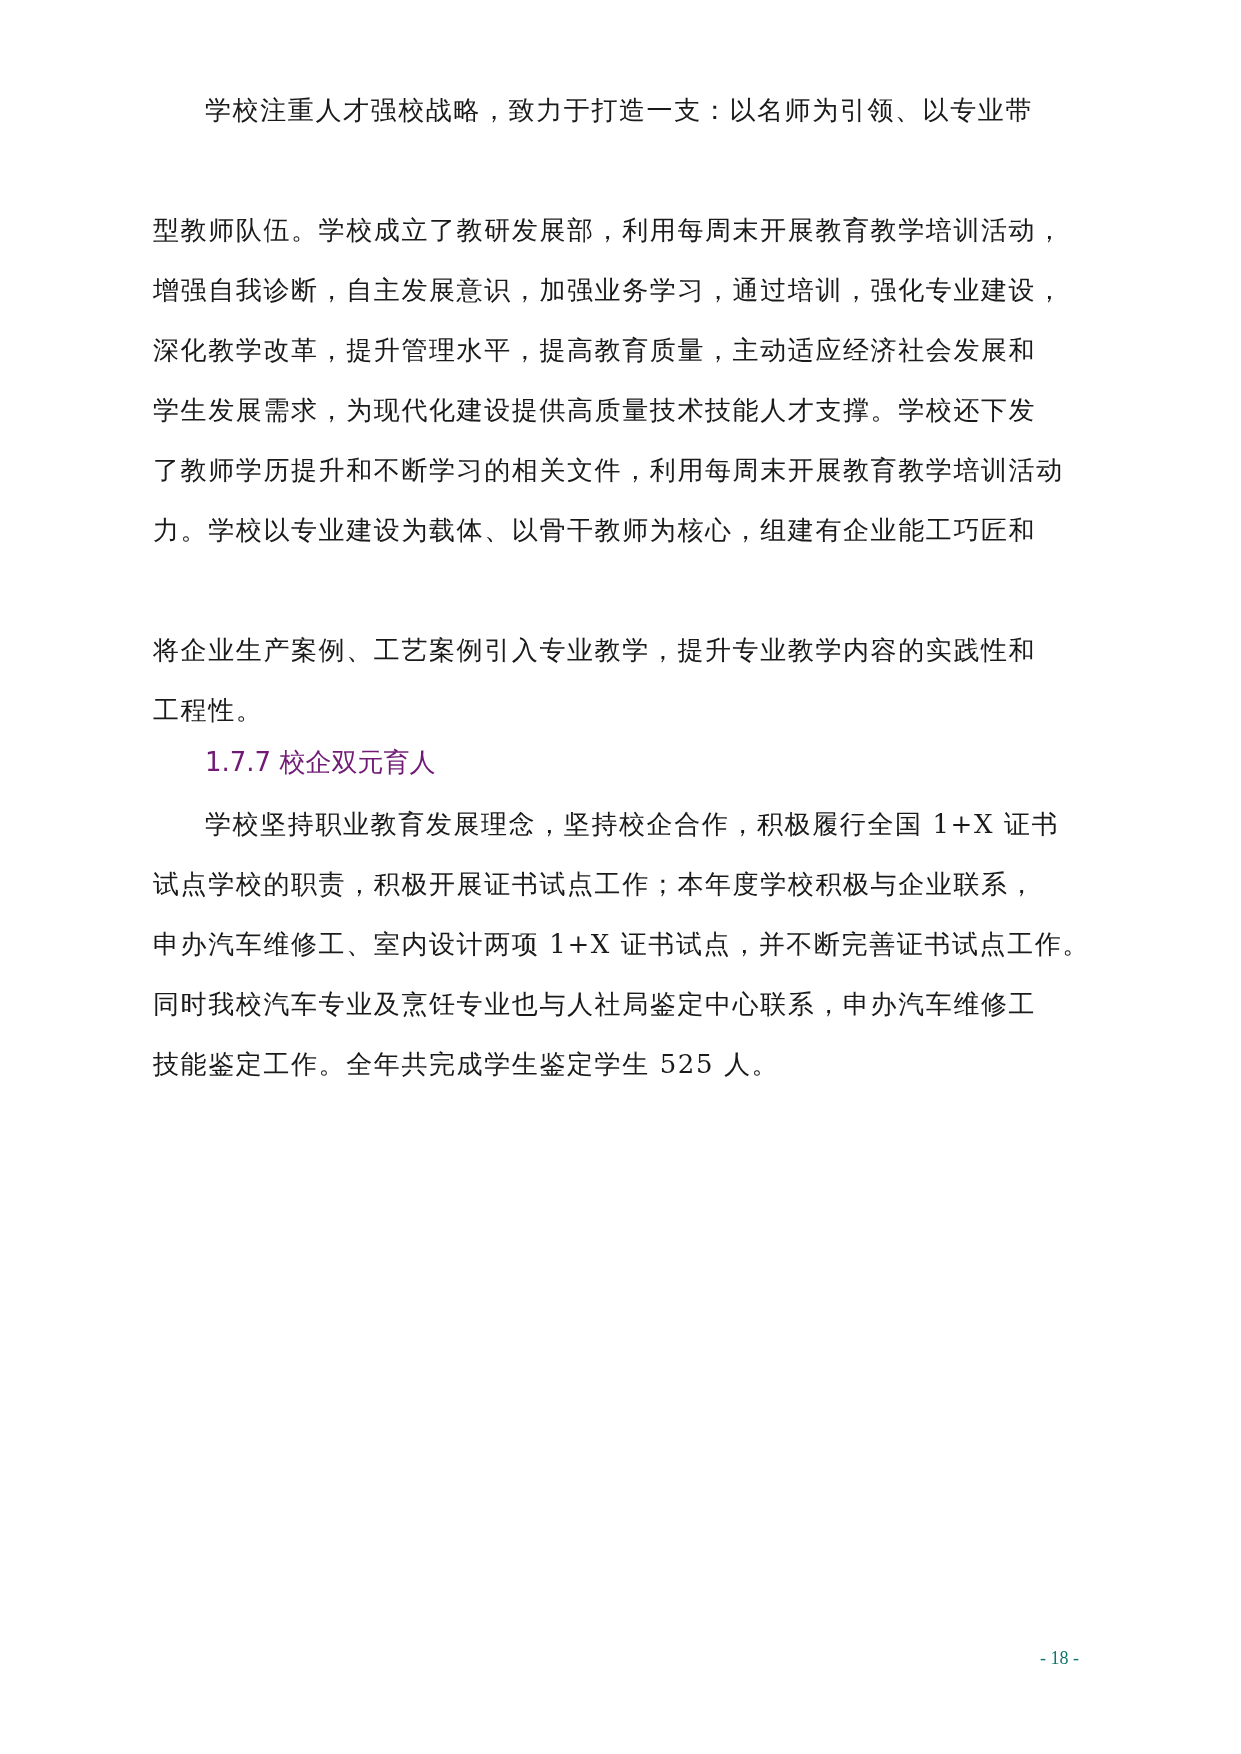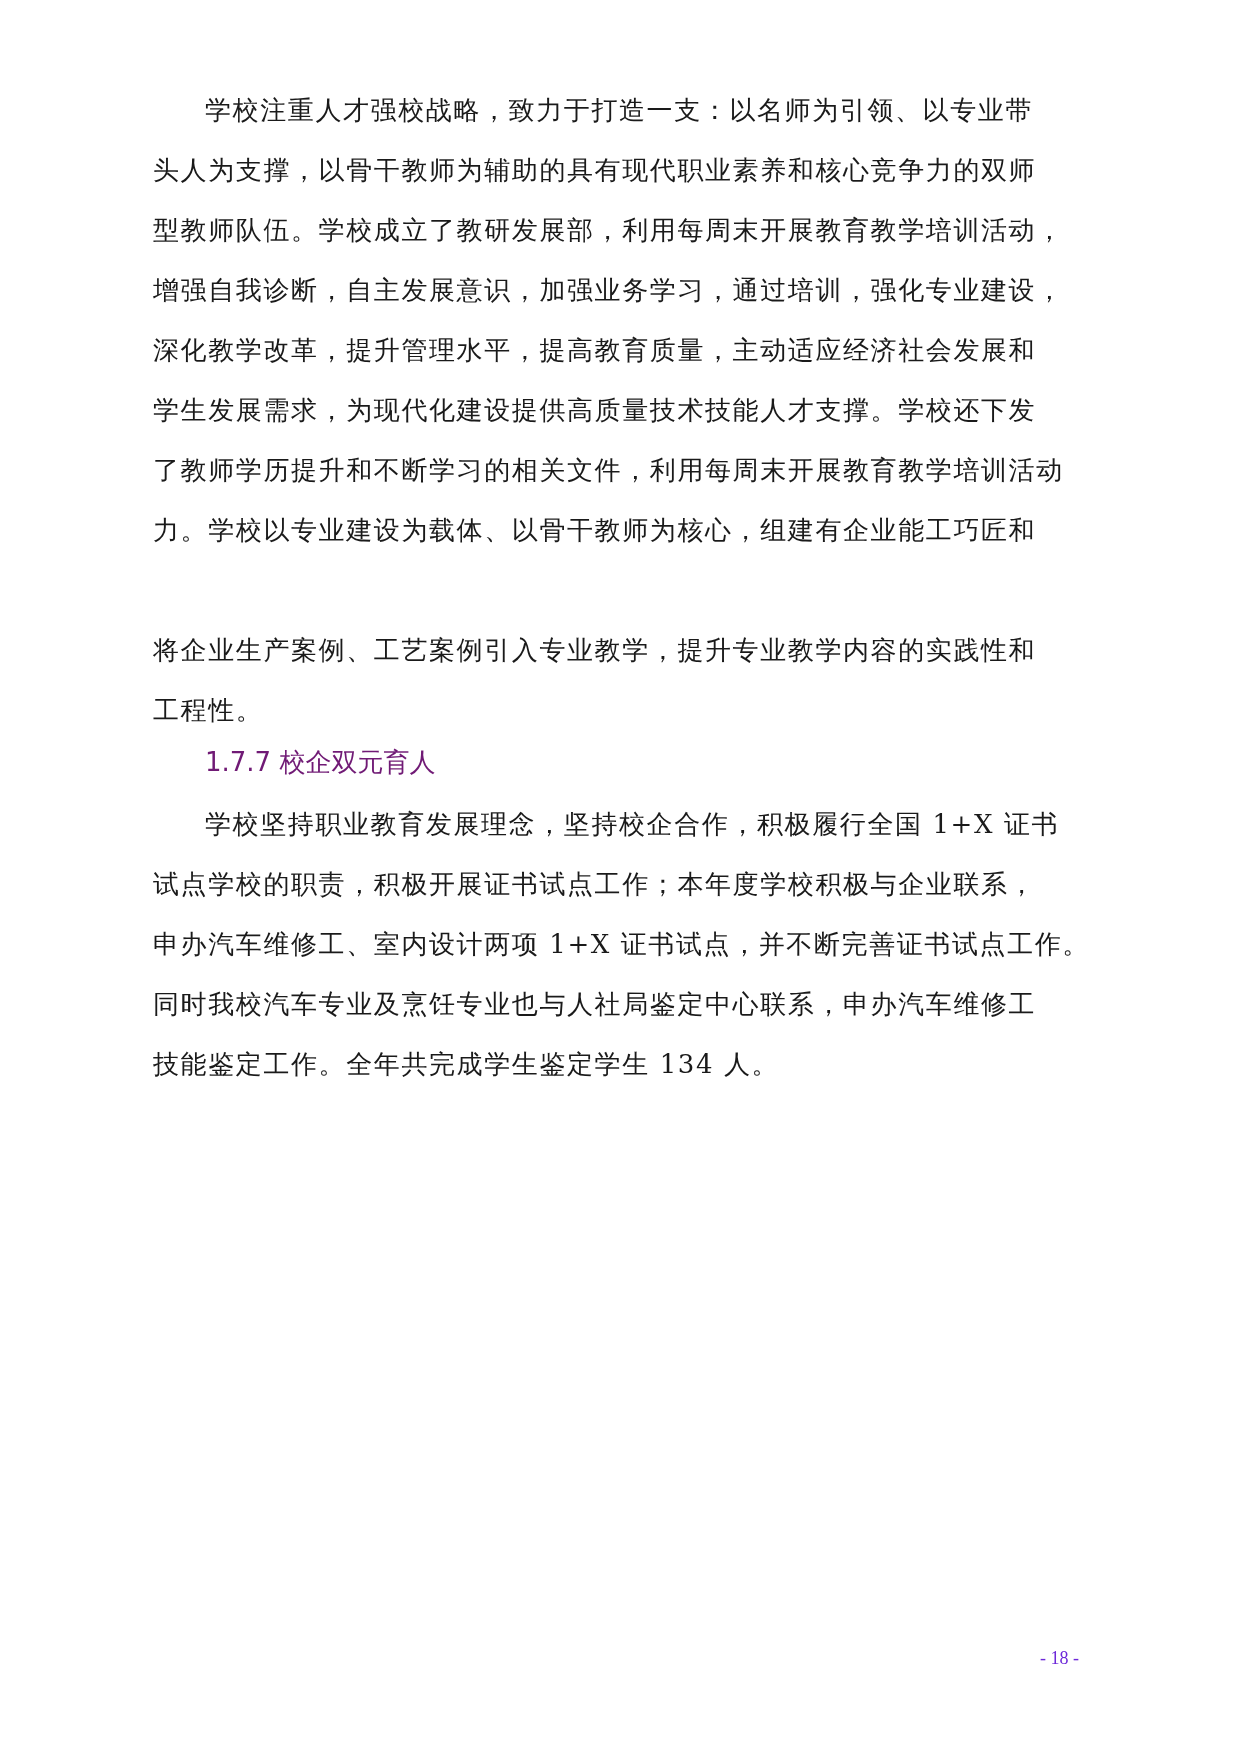--- a/index.html
+++ b/index.html
@@ -25,41 +25,40 @@
     line-height: 36px;
     color: #701a75;
     white-space: nowrap;
   }
   .page-number {
     position: absolute;
     left: 1040px;
     top: 1648px;
     font-family: "Liberation Serif", "DejaVu Serif", serif;
     font-size: 18px;
-    color: #6d28d9;
+    color: #0f766e;
   }
 </style>
 </head>
 <body>
 
 <div class="page">
 
   <div class="line indent" style="top:92px">学校注重人才强校战略，致力于打造一支：以名师为引领、以专业带</div>
-  <div class="line" style="top:152px">头人为支撑，以骨干教师为辅助的具有现代职业素养和核心竞争力的双师</div>
   <div class="line" style="top:212px">型教师队伍。学校成立了教研发展部，利用每周末开展教育教学培训活动，</div>
   <div class="line" style="top:272px">增强自我诊断，自主发展意识，加强业务学习，通过培训，强化专业建设，</div>
   <div class="line" style="top:392px">学生发展需求，为现代化建设提供高质量技术技能人才支撑。学校还下发</div>
   <div class="line" style="top:332px">深化教学改革，提升管理水平，提高教育质量，主动适应经济社会发展和</div>
   <div class="line" style="top:452px">了教师学历提升和不断学习的相关文件，利用每周末开展教育教学培训活动</div>
   <div class="line" style="top:512px">力。学校以专业建设为载体、以骨干教师为核心，组建有企业能工巧匠和</div>
   <div class="line" style="top:632px">将企业生产案例、工艺案例引入专业教学，提升专业教学内容的实践性和</div>
   <div class="line" style="top:692px">工程性。</div>
 
   <div class="heading" style="top:744px">1.7.7 校企双元育人</div>
 
   <div class="line indent" style="top:806px">学校坚持职业教育发展理念，坚持校企合作，积极履行全国 1+X 证书</div>
   <div class="line" style="top:866px">试点学校的职责，积极开展证书试点工作；本年度学校积极与企业联系，</div>
   <div class="line" style="top:926px">申办汽车维修工、室内设计两项 1+X 证书试点，并不断完善证书试点工作。</div>
   <div class="line" style="top:986px">同时我校汽车专业及烹饪专业也与人社局鉴定中心联系，申办汽车维修工</div>
-  <div class="line" style="top:1046px">技能鉴定工作。全年共完成学生鉴定学生 134 人。</div>
+  <div class="line" style="top:1046px">技能鉴定工作。全年共完成学生鉴定学生 525 人。</div>
 
   <div class="page-number">- 18 -</div>
 </div>
 
 </body></html>

